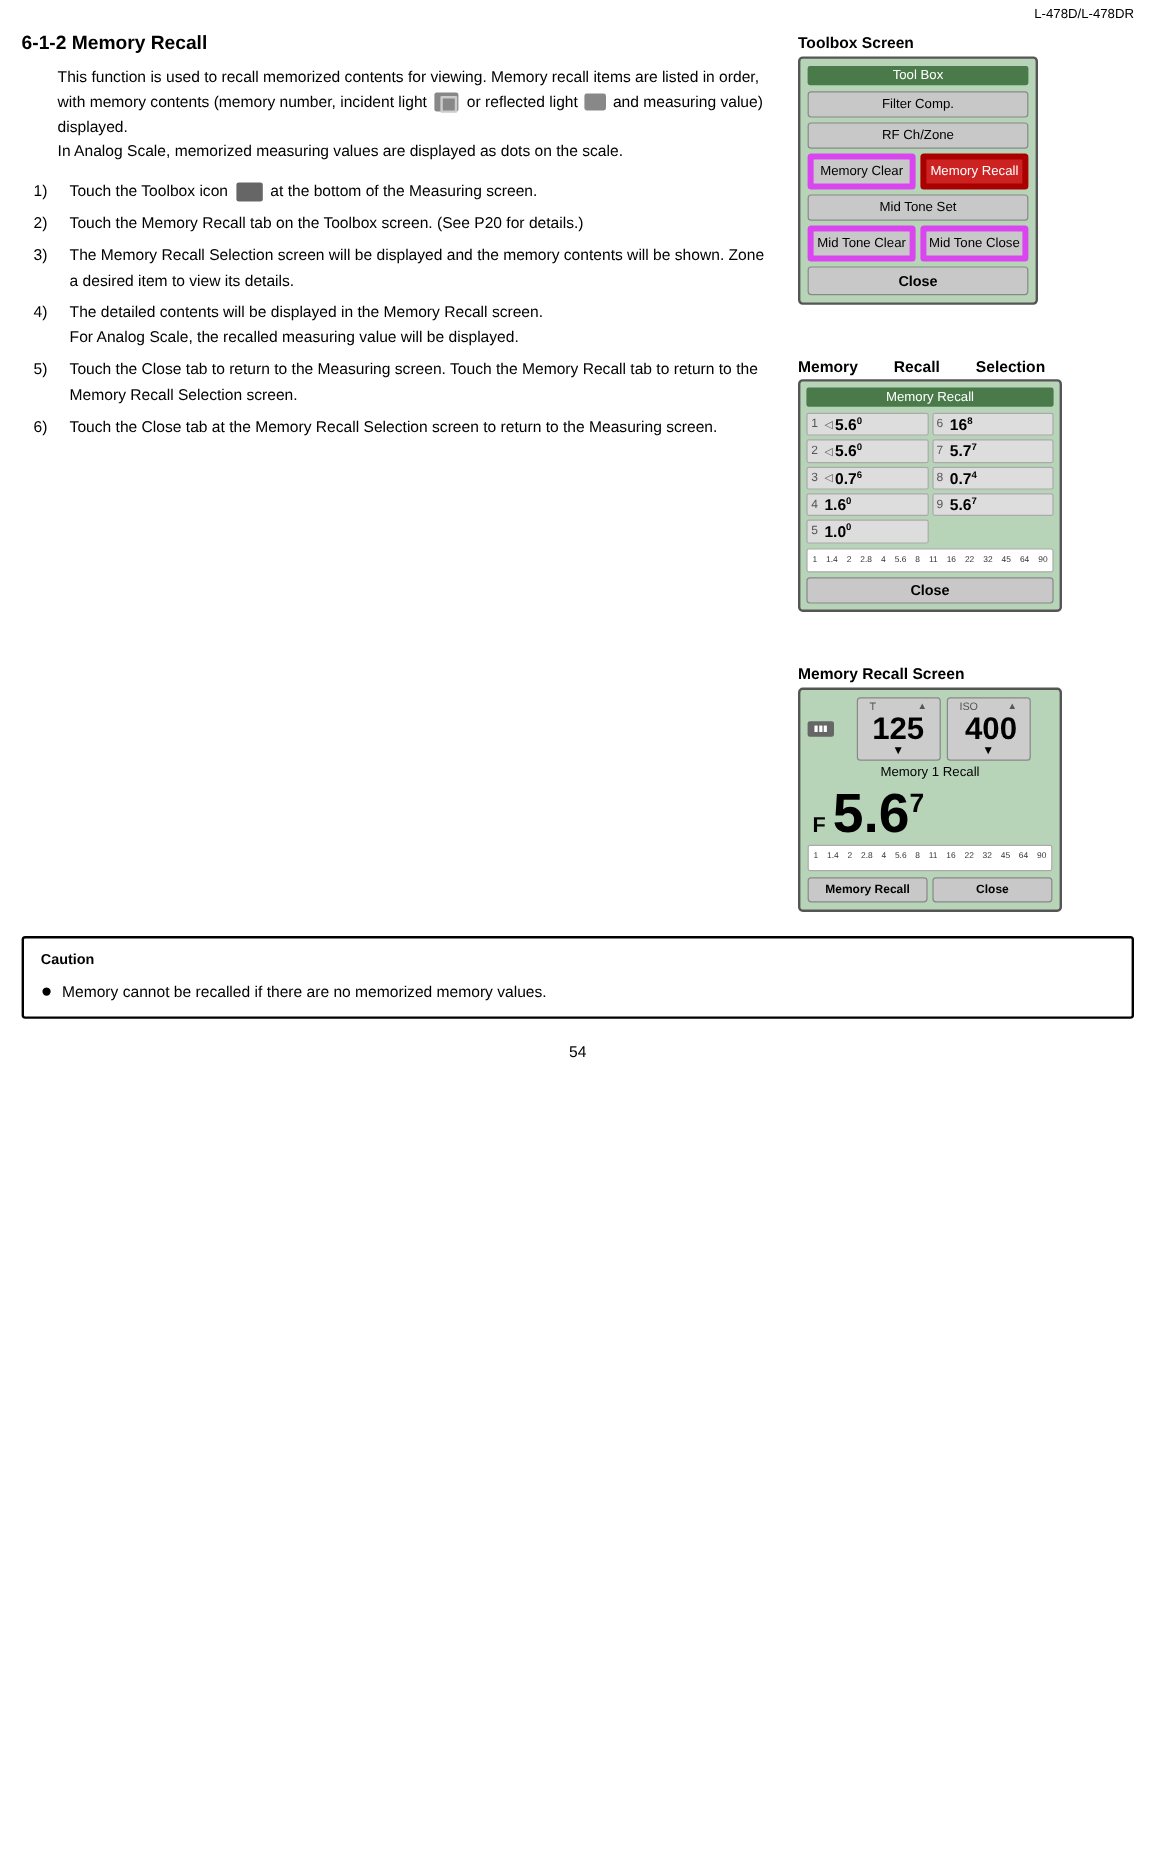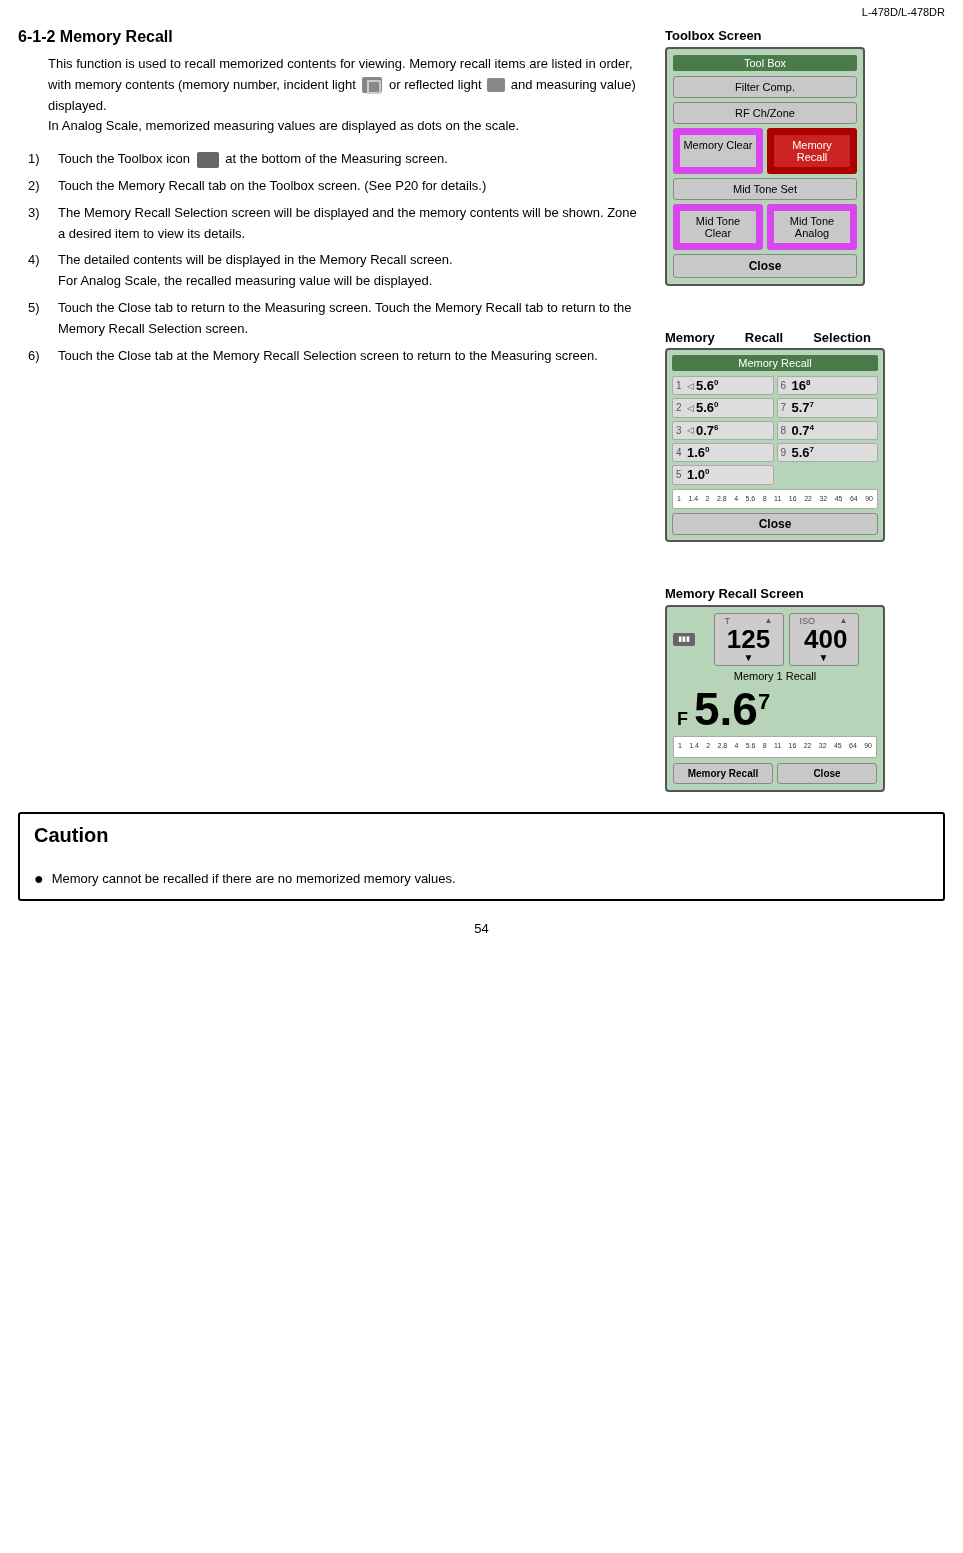--- a/index.html
+++ b/index.html
@@ -98,21 +98,21 @@
       color: #000;
     }
     .tb-btn-row {
       display: flex;
       gap: 4px;
       margin-bottom: 4px;
     }
     .tb-btn-half {
       flex: 1;
       background: #c8c8c8;
-      border: 7px solid #d946ef;
+      border: 5px solid #d946ef;
       border-radius: 3px;
       text-align: center;
       font-size: 11px;
       padding: 4px 2px;
       color: #000;
     }
     .tb-btn-half.active {
       background: #cc2222;
       color: #fff;
       border-color: #aa0000;
@@ -221,23 +221,23 @@
     }
 
     
     .caution-box {
       border: 2px solid #000;
       margin: 20px 18px;
       padding: 10px 14px;
       border-radius: 3px;
     }
     .caution-title {
-      font-size: 20px;
-      font-weight: bold;
-      margin-bottom: 22px;
+      font-size: 12px;
+      font-weight: bold;
+      margin-bottom: 11px;
     }
     .caution-item {
       display: flex;
       align-items: flex-start;
       gap: 8px;
       font-size: 13px;
       line-height: 1.6;
     }
     .caution-bullet {
       font-size: 16px;
@@ -348,21 +348,21 @@
         <div class="toolbox-title-bar">Tool Box</div>
         <div class="tb-btn">Filter Comp.</div>
         <div class="tb-btn">RF Ch/Zone</div>
         <div class="tb-btn-row">
           <div class="tb-btn-half">Memory Clear</div>
           <div class="tb-btn-half active">Memory Recall</div>
         </div>
         <div class="tb-btn">Mid Tone Set</div>
         <div class="tb-btn-row">
           <div class="tb-btn-half">Mid Tone Clear</div>
-          <div class="tb-btn-half">Mid Tone Analog</div>
+          <div class="tb-btn-half">Mid Tone Close</div>
         </div>
         <div class="tb-close-btn">Close</div>
       </div>
     </div>
 
     <div style="margin-top: 30px;">
       <div class="memory-recall-label">
         <span>Memory</span>
         <span>Recall</span>
         <span>Selection</span>

